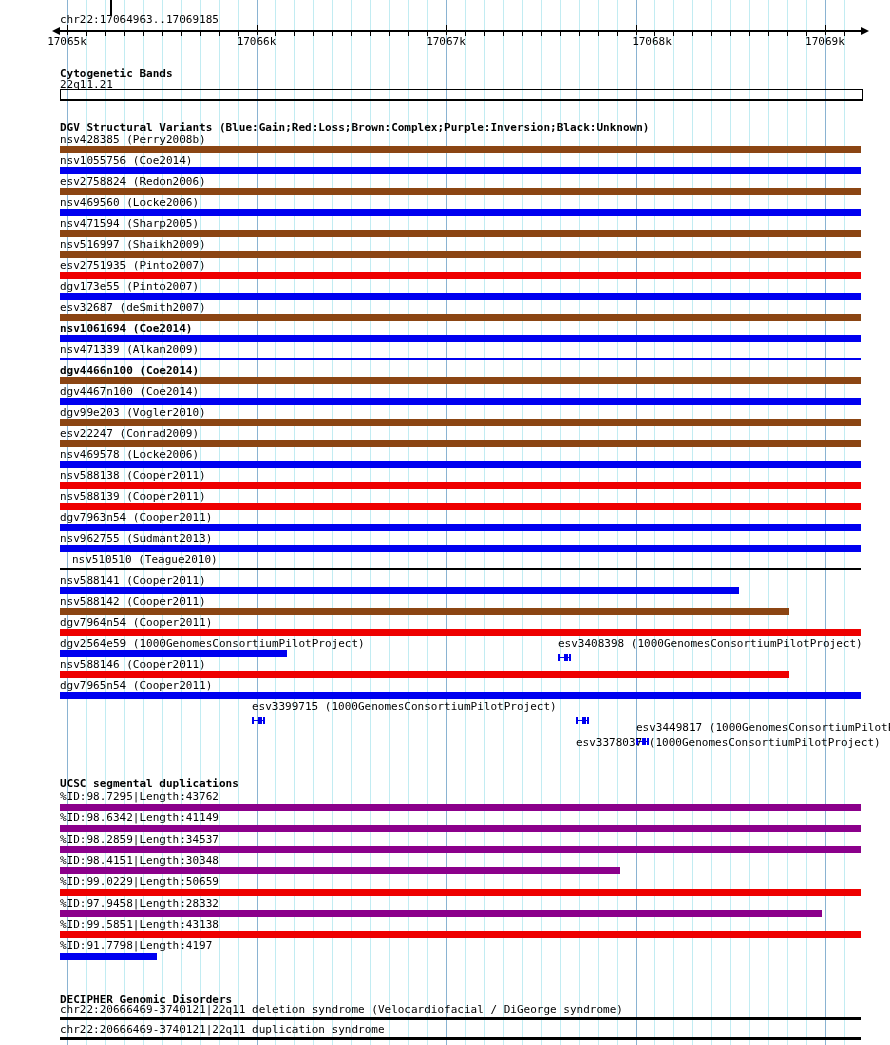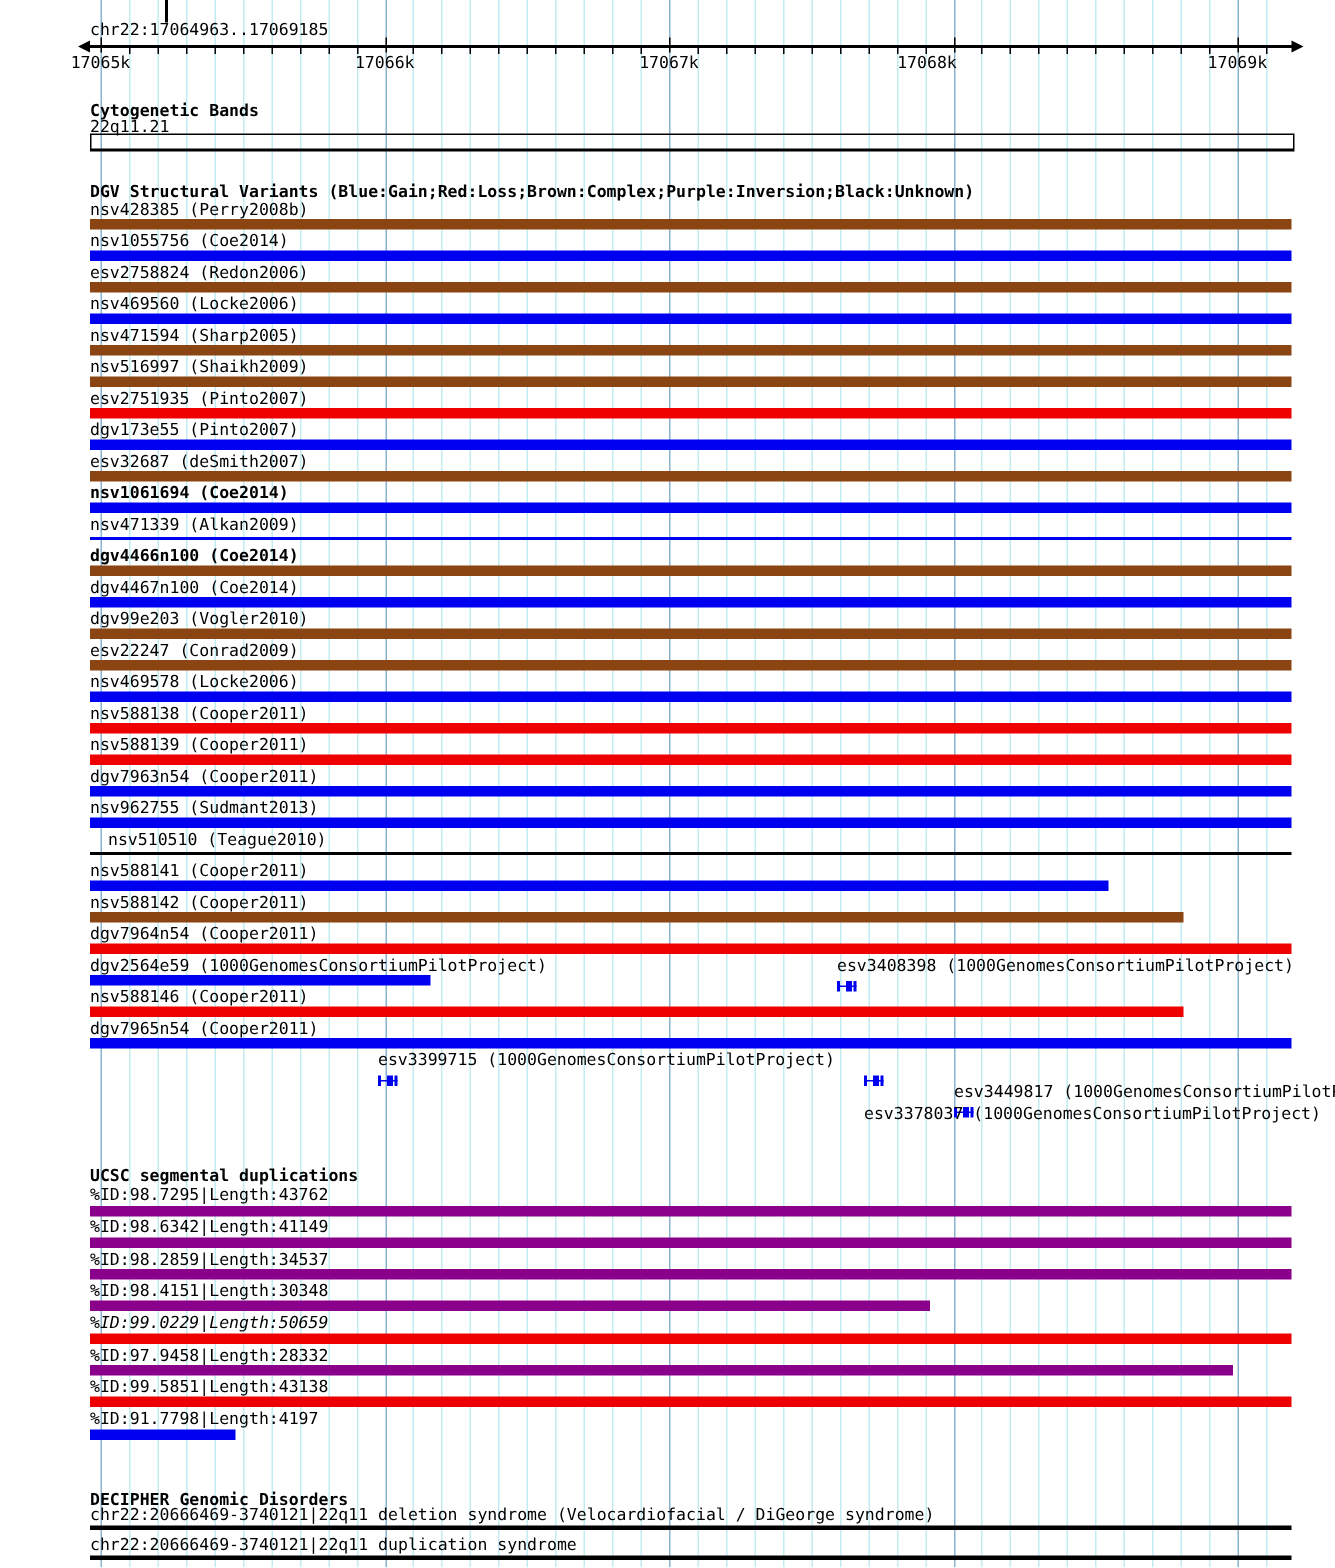--- a/index.html
+++ b/index.html
@@ -122,21 +122,21 @@
         <div class="tick" style="left: 730.2px; top: 31px; height: 5px;"></div>
         <div class="tick" style="left: 749.2px; top: 31px; height: 5px;"></div>
         <div class="tick" style="left: 768.1px; top: 31px; height: 5px;"></div>
         <div class="tick" style="left: 787px; top: 31px; height: 5px;"></div>
         <div class="tick" style="left: 806px; top: 31px; height: 5px;"></div>
         <div class="tick" style="left: 824.9px; top: 25px; height: 10px;"></div>
         <div class="tick" style="left: 843.9px; top: 31px; height: 5px;"></div>
         <div class="lbl" style="left: 67px; top: 36px; transform: translateX(-50%); z-index: 3;">17065k</div>
         <div class="lbl" style="left: 256.5px; top: 36px; transform: translateX(-50%); z-index: 3;">17066k</div>
         <div class="lbl" style="left: 446px; top: 36px; transform: translateX(-50%); z-index: 3;">17067k</div>
-        <div class="lbl" style="left: 618px; top: 36px; transform: translateX(-50%); z-index: 3; text-align: right;">17068k</div>
+        <div class="lbl" style="left: 652px; top: 36px; transform: translateX(-50%); z-index: 3; text-align: right;">17068k</div>
         <div class="lbl" style="left: 824.9px; top: 36px; transform: translateX(-50%); z-index: 3;">17069k</div>
       </div>
   </div>
 
   <div class="hdr" style="left:60px;top:68px;z-index:3;text-align:center;">Cytogenetic Bands</div>
   <div class="lbl" style="left:60px;top:79px;z-index:3;">22q11.21</div>
   <div id="band-rect"></div>
 
   <div class="hdr" style="left:60px;top:122px;z-index:3;text-align:center;">DGV Structural Variants (Blue:Gain;Red:Loss;Brown:Complex;Purple:Inversion;Black:Unknown)</div>
   <div id="dgv-rows">
@@ -227,21 +227,21 @@
   <div class="hdr" style="left:60px;top:778px;z-index:3;">UCSC segmental duplications</div>
   <div id="ucsc-rows">
       <div class="lbl" style="left: 60px; top: 791px; z-index: 3;">%ID:98.7295|Length:43762</div>
       <div class="bar" style="left: 60px; top: 803.5px; width: 801px; height: 7px; background: rgb(139, 0, 139);"></div>
       <div class="lbl" style="left: 60px; top: 812.3px; z-index: 3;">%ID:98.6342|Length:41149</div>
       <div class="bar" style="left: 60px; top: 824.8px; width: 801px; height: 7px; background: rgb(139, 0, 139);"></div>
       <div class="lbl" style="left: 60px; top: 833.6px; z-index: 3;">%ID:98.2859|Length:34537</div>
       <div class="bar" style="left: 60px; top: 846.1px; width: 801px; height: 7px; background: rgb(139, 0, 139);"></div>
       <div class="lbl" style="left: 60px; top: 854.9px; z-index: 3;">%ID:98.4151|Length:30348</div>
       <div class="bar" style="left: 60px; top: 867.4px; width: 560px; height: 7px; background: rgb(139, 0, 139);"></div>
-      <div class="lbl" style="left: 60px; top: 876.2px; z-index: 3; font-style: italic;">%ID:99.0229|Length:50659</div>
+      <div class="lbl" style="left: 60px; top: 876.2px; z-index: 3;">%ID:99.0229|Length:50659</div>
       <div class="bar" style="left: 60px; top: 888.7px; width: 801px; height: 7px; background: rgb(238, 0, 0);"></div>
       <div class="lbl" style="left: 60px; top: 897.5px; z-index: 3;">%ID:97.9458|Length:28332</div>
       <div class="bar" style="left: 60px; top: 910px; width: 762px; height: 7px; background: rgb(139, 0, 139);"></div>
       <div class="lbl" style="left: 60px; top: 918.8px; z-index: 3;">%ID:99.5851|Length:43138</div>
       <div class="bar" style="left: 60px; top: 931.3px; width: 801px; height: 7px; background: rgb(238, 0, 0);"></div>
       <div class="lbl" style="left: 60px; top: 940.1px; z-index: 3;">%ID:91.7798|Length:4197</div>
       <div class="bar" style="left: 60px; top: 952.6px; width: 97px; height: 7px; background: rgb(0, 0, 240);"></div>
     </div>
 
   <div class="hdr" style="left:60px;top:994px;z-index:3;">DECIPHER Genomic Disorders</div>

